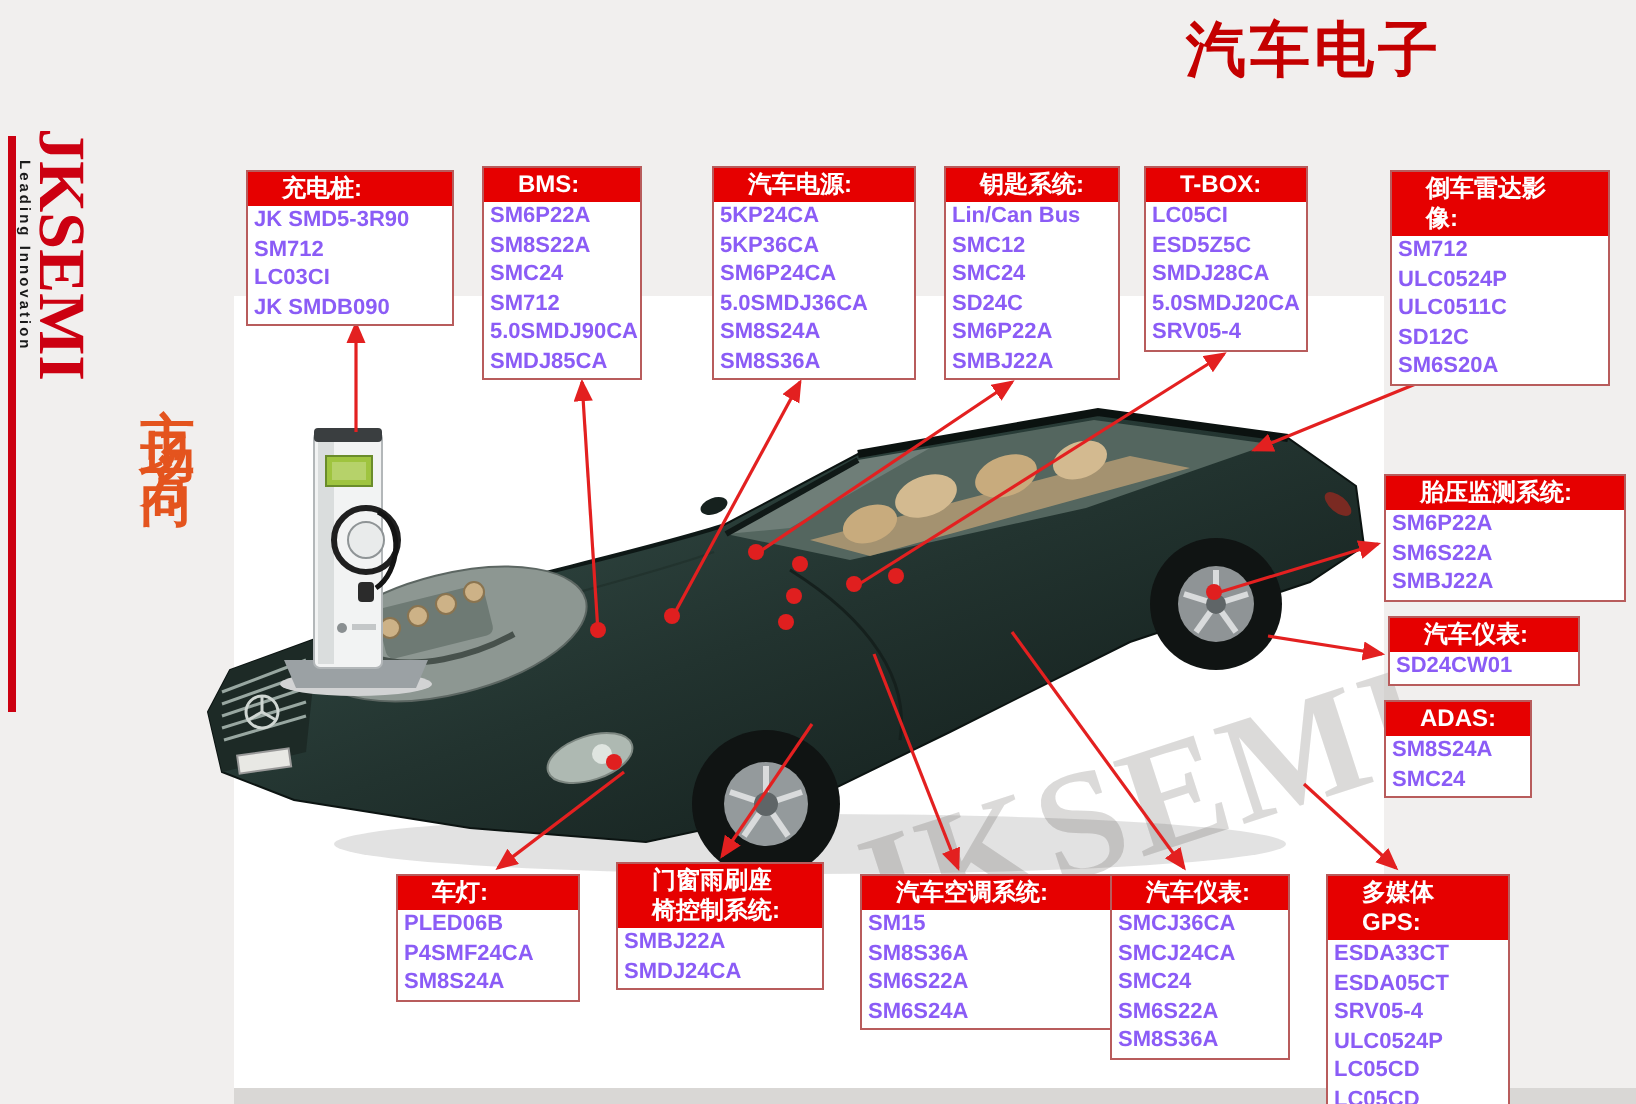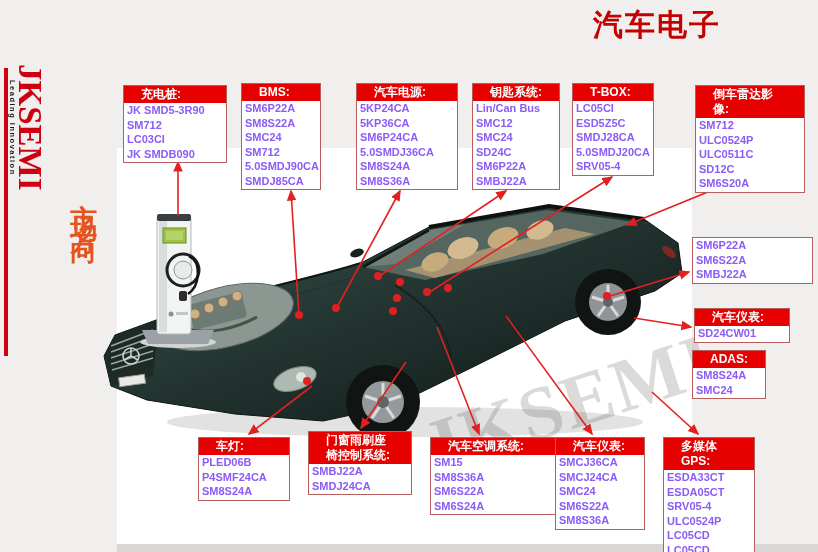--- a/index.html
+++ b/index.html
@@ -236,20 +236,21 @@
     <div class="co-h">倒车雷达影像:</div>
     <ul class="co-l">
         <li>SM712</li>
         <li>ULC0524P</li>
         <li>ULC0511C</li>
         <li>SD12C</li>
         <li>SM6S20A</li>
       </ul>
   </div>
   <div class="callout" style="left:692px;top:237px;width:121px;">
+    <div class="co-h">胎压监测系统:</div>
     <ul class="co-l">
         <li>SM6P22A</li>
         <li>SM6S22A</li>
         <li>SMBJ22A</li>
       </ul>
   </div>
   <div class="callout" style="left:694px;top:308px;width:96px;">
     <div class="co-h">汽车仪表:</div>
     <ul class="co-l">
         <li>SD24CW01</li>

